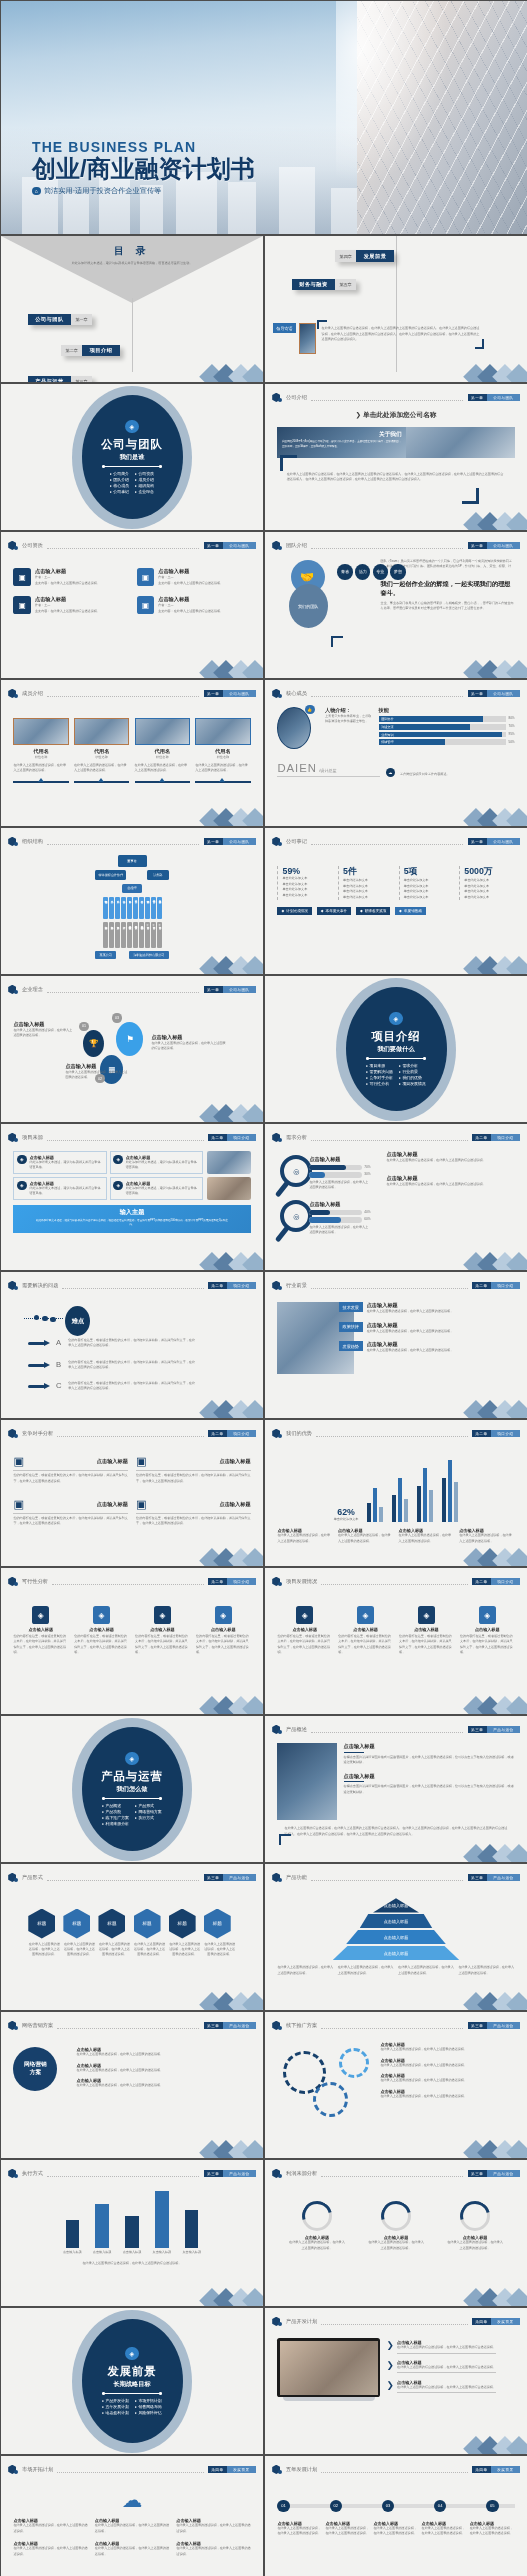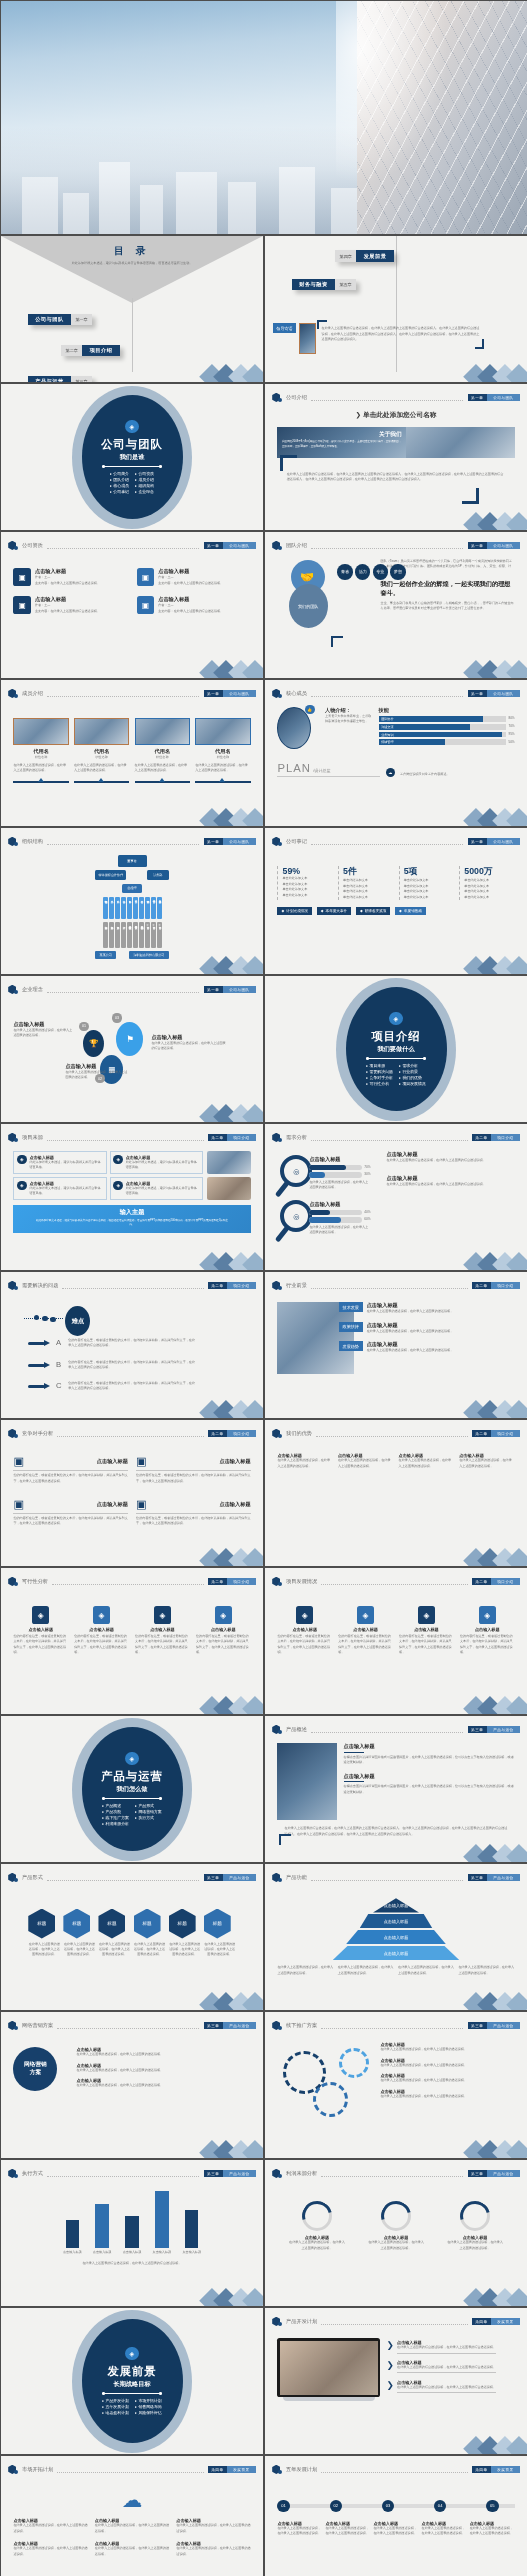--- a/index.html
+++ b/index.html
@@ -112,20 +112,28 @@
   <div class="skyline"></div>
   <div class="bld" style="left:20.6px;width:36px;height:57px"></div>
         <div class="bld" style="left:62px;width:26px;height:41px"></div>
         <div class="bld" style="left:98px;width:31px;height:72px"></div>
         <div class="bld" style="left:139px;width:23px;height:49px"></div>
         <div class="bld" style="left:175px;width:41px;height:62px"></div>
         <div class="bld" style="left:227px;width:28px;height:52px"></div>
         <div class="bld" style="left:278px;width:36px;height:67px"></div>
         <div class="bld" style="left:330px;width:26px;height:46px"></div>
   <div class="tower"></div>
+  <div class="cover-txt">
+    <div class="cover-en">THE BUSINESS PLAN</div>
+    <div class="cover-cn">创业/商业融资计划书</div>
+    <div class="cover-sub">
+            <span class="hm">⌂</span>
+      <span>简洁实用·适用于投资合作企业宣传等</span>
+          </div>
+  </div>
       </div>
     </div>
     <div class="row">
  <div class="slide toc">
    <div class="wedge"></div>
    <div class="tt">目  录</div>
    <div class="td">此处添加详细文本描述，建议与标题相关并符合整体语言风格，语言描述尽量简洁生动。</div>
    <div class="spine"></div>
    <div class="chip" style="left:27px;top:78px">
           <div class="lab">公司与团队</div>
@@ -426,21 +434,21 @@
               </div>
               <div style="display:flex;align-items:center;gap:2.6px;margin-top:2.1px">
           <div class="trk">
                   <div class="bar" style="width:50%">情绪管理</div>
                 </div>
           <div class="p">50%</div>
               </div>
             </div>
           </div>
       <div style="display:flex;align-items:flex-end;gap:5.2px;margin-top:13.4px">
-        <div><span style="font-size:11.3px;color:#8b8b8b;letter-spacing:1px">PLAN</span>
+        <div><span style="font-size:11.3px;color:#8b8b8b;letter-spacing:1px">DAIEN</span>
         <span style="font-size:4.1px;color:#8b8b8b">/设计总监</span>
         <div style="height:0.5px;background:#c8c8c8;margin-top:2.1px;width:103px"></div></div>
         <div class="circ" style="width:9.3px;height:9.3px;font-size:4.1px">☁</div>
         <div class="p" style="width:62px">工作岗位说明及日常工作内容阐述。</div>
           </div>
         </div>
         <div class="dia">
           <span></span>
           <span></span>
           <span></span>
@@ -917,20 +925,46 @@
     <div class="badge">
             <i></i>
             <u></u>
           </div>
     <div class="t">我们的优势</div>
     <div class="dots"></div>
     <div class="ch">第二章</div>
     <div class="sec">项目介绍</div>
   </div>
         <div class="body">
+      <div style="display:flex;align-items:flex-end;gap:8.2px;height:67px;margin-top:8.2px;justify-content:center">
+        <div style="text-align:center">
+              <div style="font-size:8.8px;font-weight:bold;color:#17406b">62%</div>
+        <div class="p">单击此处添加文本</div>
+            </div>
+        <div style="display:flex;gap:1.5px;align-items:flex-end">
+          <div style="width:4.6px;height:19.6px;background:#17406b"></div>
+              <div style="width:4.6px;height:34px;background:#2f6fae"></div>
+          <div style="width:4.6px;height:15.5px;background:#8aa8c4"></div>
+            </div>
+            <div style="display:flex;gap:1.5px;align-items:flex-end">
+          <div style="width:4.6px;height:27px;background:#17406b"></div>
+              <div style="width:4.6px;height:44px;background:#2f6fae"></div>
+          <div style="width:4.6px;height:23px;background:#8aa8c4"></div>
+            </div>
+            <div style="display:flex;gap:1.5px;align-items:flex-end">
+          <div style="width:4.6px;height:36px;background:#17406b"></div>
+              <div style="width:4.6px;height:54px;background:#2f6fae"></div>
+          <div style="width:4.6px;height:32px;background:#8aa8c4"></div>
+            </div>
+            <div style="display:flex;gap:1.5px;align-items:flex-end">
+          <div style="width:4.6px;height:44px;background:#17406b"></div>
+              <div style="width:4.6px;height:62px;background:#2f6fae"></div>
+          <div style="width:4.6px;height:40px;background:#8aa8c4"></div>
+            </div>
+          </div>
       <div style="display:grid;grid-template-columns:repeat(4,1fr);gap:5.2px;margin-top:6.2px">
       <div>
               <div class="h3" style="font-size:4.1px">点击输入标题</div>
               <div class="p">在此录入上述图表的描述说明，在此录入上述图表的描述说明。</div>
             </div>
             <div>
               <div class="h3" style="font-size:4.1px">点击输入标题</div>
               <div class="p">在此录入上述图表的描述说明，在此录入上述图表的描述说明。</div>
             </div>
             <div>

